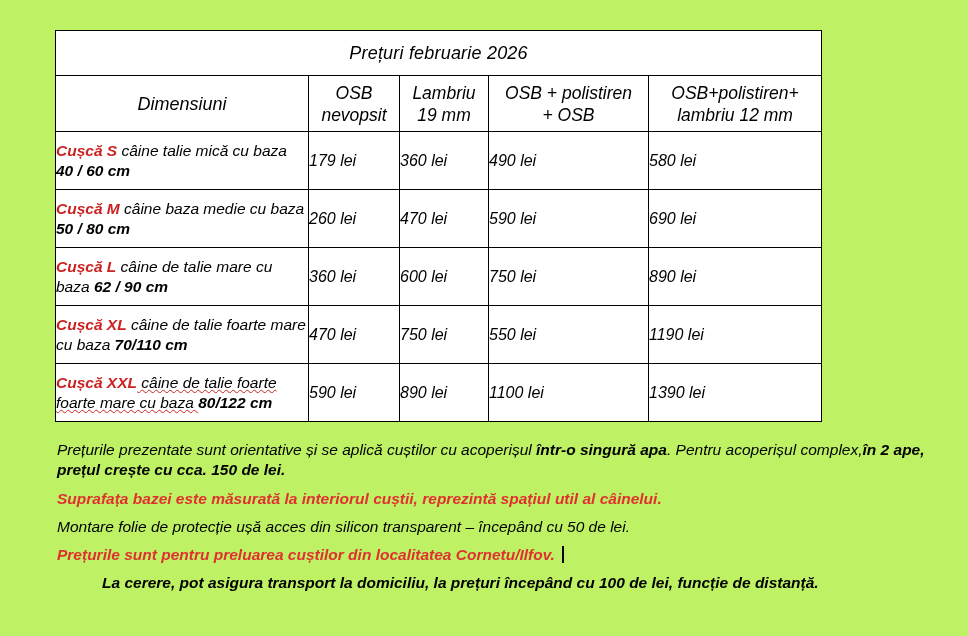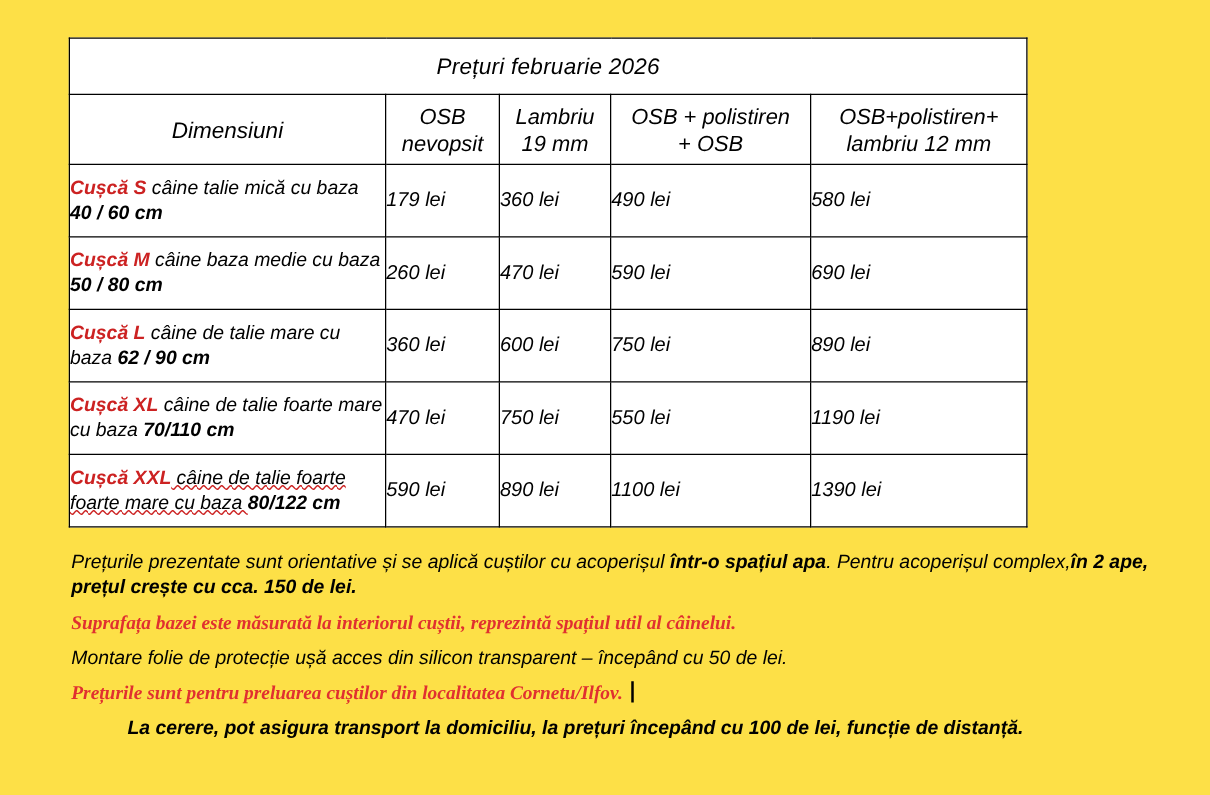--- a/index.html
+++ b/index.html
@@ -14,21 +14,21 @@
     font-family: "Liberation Sans", sans-serif;
     color: #000000;
     position: relative;
   }
 
   #page {
     position: absolute;
     left: 0; top: 0;
     width: 968px;
     height: 636px;
-    background: #fde047;
+    background: #bef264;
   }
 
   
   #price-table-wrap {
     position: absolute;
     left: 55px;
     top: 30px;
     width: 766px;
   }
   table.price-table {
@@ -134,21 +134,20 @@
     white-space: normal;
     margin-bottom: 9px;
   }
   .note b {
     font-weight: bold;
     font-style: italic;
   }
   .note.red {
     color: #e03030;
     font-weight: bold;
-    font-family: Liberation Serif, serif;
   }
   .note.bold-black {
     color: #000;
     font-weight: bold;
     margin-left: 45px;
   }
   .caret {
     display: inline-block;
     width: 2px;
     height: 17px;
@@ -245,21 +244,21 @@
           <td class="price-cell">590 lei</td>
           <td class="price-cell">890 lei</td>
           <td class="price-cell">1100 lei</td>
           <td class="price-cell">1390 lei</td>
         </tr>
       </tbody>
     </table>
   </div>
 
   <div id="notes">
-    <p class="note wrapline"><span>Prețurile prezentate  sunt  orientative și se aplică cuștilor cu acoperișul </span><b>într-o spațiul apa</b><span>.   Pentru acoperișul complex,</span><b>în 2 ape, prețul crește cu cca. 150 de lei.</b></p>
+    <p class="note wrapline"><span>Prețurile prezentate  sunt  orientative și se aplică cuștilor cu acoperișul </span><b>într-o singură apa</b><span>.   Pentru acoperișul complex,</span><b>în 2 ape, prețul crește cu cca. 150 de lei.</b></p>
 
     <p class="note red">Suprafața bazei este măsurată la interiorul cuștii, reprezintă spațiul util al câinelui.</p>
 
 
     <p class="note">Montare folie de protecție ușă acces din silicon transparent – începând cu 50 de lei.</p>
 
     <p class="note red"><span>Prețurile sunt pentru preluarea cuștilor din localitatea Cornetu/Ilfov.</span><span class="caret"></span></p>
 
     <p class="note bold-black">La cerere, pot asigura transport la domiciliu, la prețuri începând cu 100 de lei, funcție de distanță.</p>
   </div>

